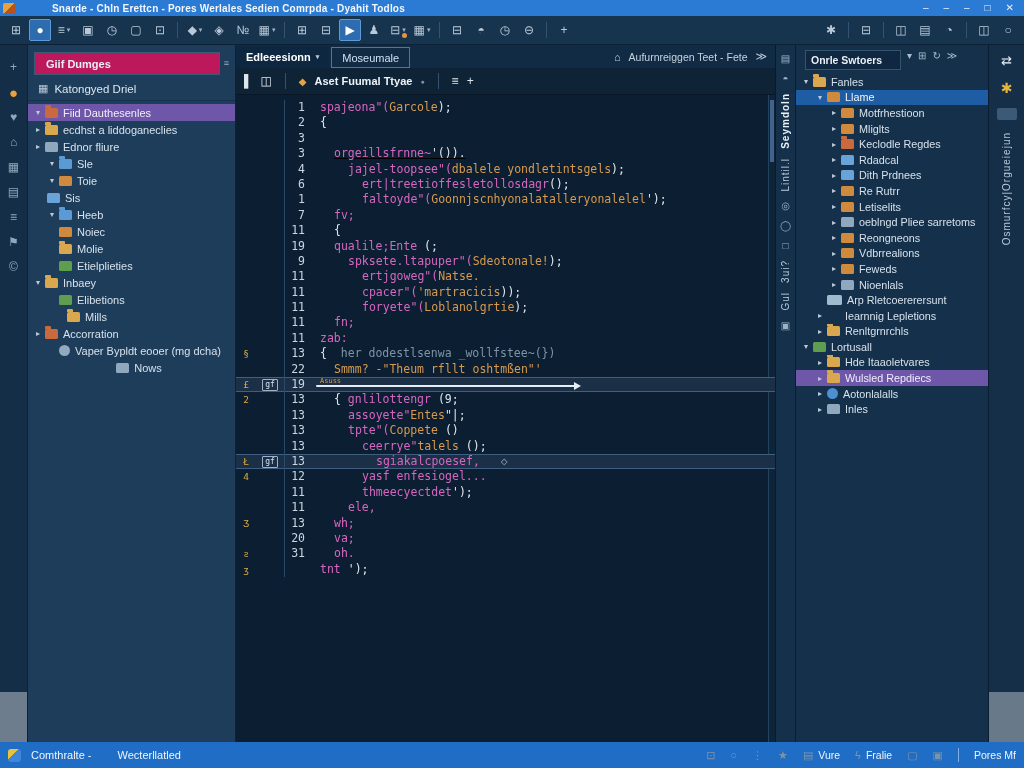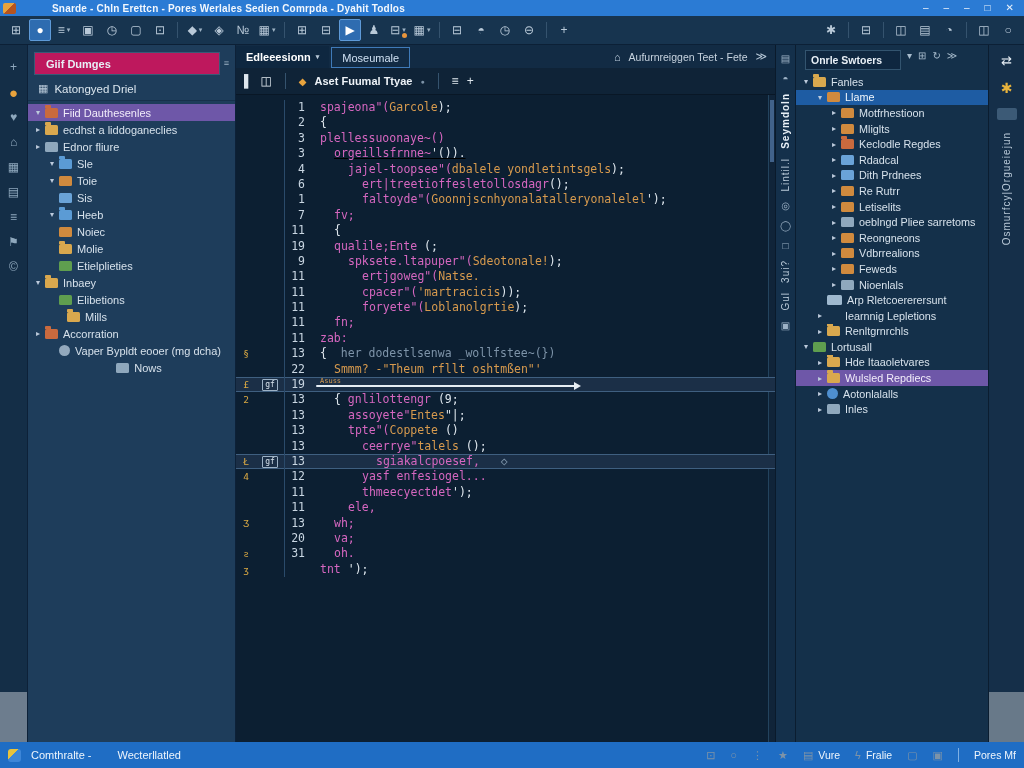--- a/index.html
+++ b/index.html
@@ -302,21 +302,21 @@
         <div class="trow" style="padding-left: 18px;">
           <span class="arr">▾</span>
           <span class="ic fb"></span>
           <span class="lbl">Sle</span>
         </div>
         <div class="trow" style="padding-left: 18px;">
           <span class="arr">▾</span>
           <span class="ic or"></span>
           <span class="lbl">Toie</span>
         </div>
-        <div class="trow" style="padding-left: 18px;">
+        <div class="trow" style="padding-left: 6px;">
           <span class="arr"></span>
           <span class="ic bl"></span>
           <span class="lbl">Sis</span>
         </div>
         <div class="trow" style="padding-left: 18px;">
           <span class="arr">▾</span>
           <span class="ic fb"></span>
           <span class="lbl">Heeb</span>
         </div>
         <div class="trow" style="padding-left: 18px;">
@@ -408,21 +408,20 @@
         <div class="cl">
           <span class="cm"></span>
           <span class="cbc"></span>
           <span class="cn">2</span>
           <span class="cc" style="padding-left: 8px;"><span class="p">{</span></span>
         </div>
         <div class="cl">
           <span class="cm"></span>
           <span class="cbc"></span>
           <span class="cn">3</span>
-          <span class="cc" style="padding-left: 8px;"><span class="k">plellessuoonaye~()</span></span>
         </div>
         <div class="cl">
           <span class="cm"></span>
           <span class="cbc"></span>
           <span class="cn">3</span>
           <span class="cc" style="padding-left: 22px; text-decoration: underline;"><span class="k">orgeillsfrnne~</span><span class="p">'()).</span></span>
         </div>
         <div class="cl">
           <span class="cm"></span>
           <span class="cbc"></span>

